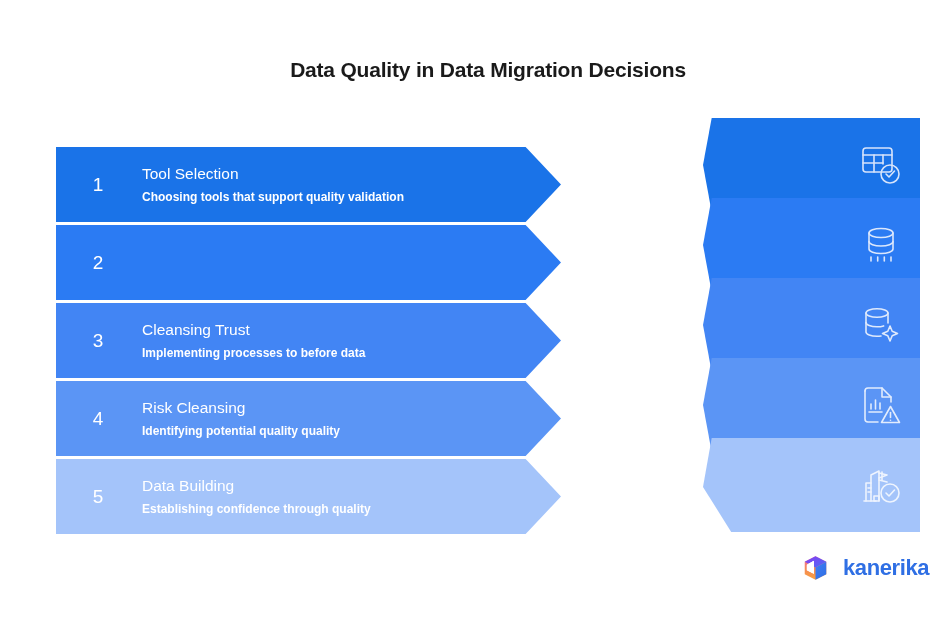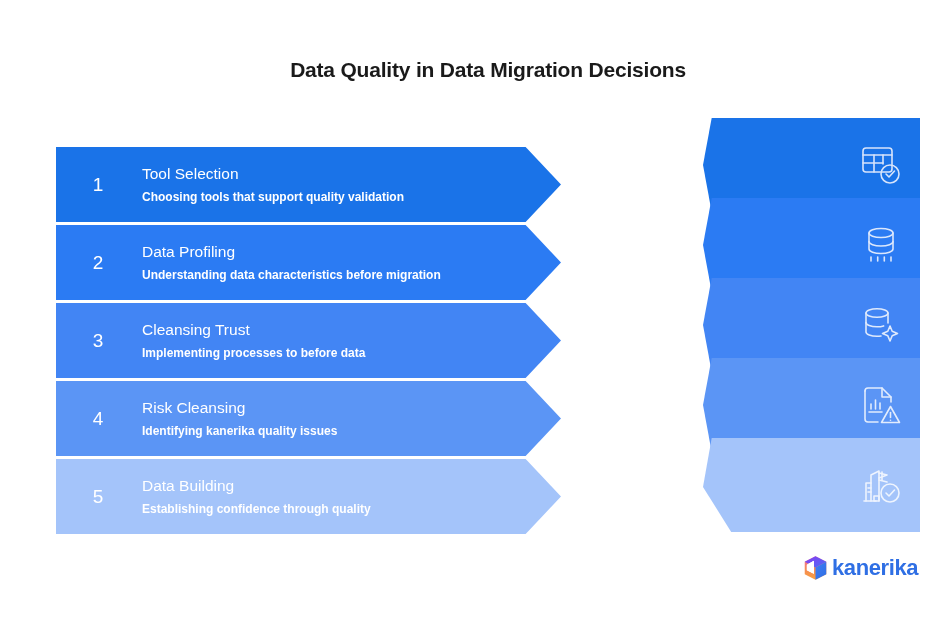--- a/index.html
+++ b/index.html
@@ -113,21 +113,21 @@
     height: 46px;
   }
 
   
   .logo {
     position: absolute;
     left: 783px;
     top: 555px;
     display: flex;
     align-items: center;
-    gap: 4px;
+    gap: 15px;
   }
   .logo-cube {
     width: 25px;
     height: 26px;
   }
   .logo-cube svg { display: block; }
   .logo-word {
     font-size: 22px;
     font-weight: bold;
     color: #2f6fe4;
@@ -146,39 +146,35 @@
     <div class="row" style="top:0px;background:#1a73e8;">
       <div class="row-num">1</div>
       <div class="row-text">
         <div class="row-title">Tool Selection</div>
         <div class="row-sub">Choosing tools that support quality validation</div>
       </div>
     </div>
 
     <div class="row" style="top:78px;background:#2b7bf3;">
       <div class="row-num">2</div>
-      <div class="row-text">
-        <div class="row-title">Data Profiling</div>
-        <div class="row-sub">Understanding data characteristics before migration</div>
-      </div>
     </div>
 
     <div class="row" style="top:156px;background:#4285f4;">
       <div class="row-num">3</div>
       <div class="row-text">
         <div class="row-title">Cleansing Trust</div>
         <div class="row-sub">Implementing processes to before data</div>
       </div>
     </div>
 
     <div class="row" style="top:234px;background:#5b95f5;">
       <div class="row-num">4</div>
       <div class="row-text">
         <div class="row-title">Risk Cleansing</div>
-        <div class="row-sub">Identifying kanerika quality issues</div>
+        <div class="row-sub">Identifying potential quality quality</div>
       </div>
     </div>
 
     <div class="row" style="top:312px;background:#a4c4fa;">
       <div class="row-num">5</div>
       <div class="row-text">
         <div class="row-title">Data Building</div>
         <div class="row-sub">Establishing confidence through quality</div>
       </div>
     </div>

